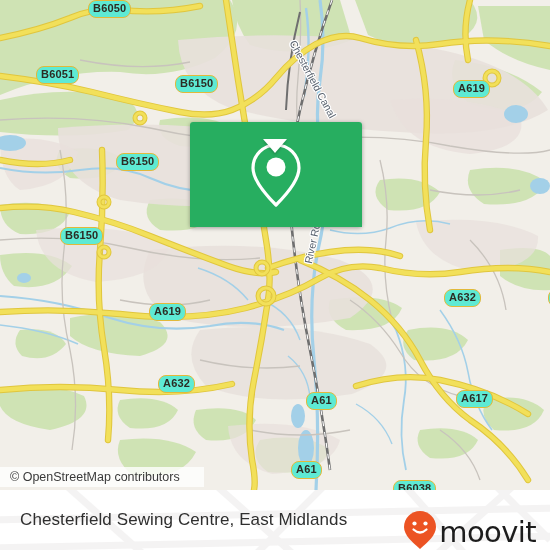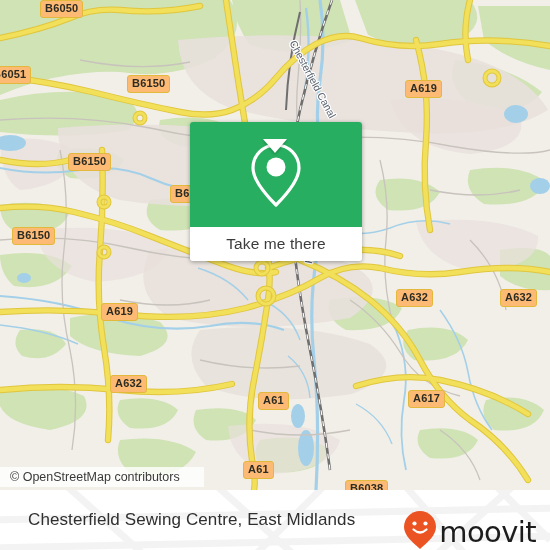--- a/index.html
+++ b/index.html
@@ -14,31 +14,32 @@
   #map{
     position:absolute;left:0;top:0;width:550px;height:490px;
     background:#f2efe9;
     overflow:hidden;
   }
   .layer{position:absolute;left:0;top:0;width:550px;height:490px;}
 
   
   .shield{
     position:absolute;
-    background:#fdba74;
+    background:#5eead4;
     border:1.5px solid #e2b93a;
-    border-radius:3px;
+    border-radius:8px;
     color:#2c2c24;
     font-size:11px;
     font-weight:bold;
     line-height:1;
     padding:2px 4px 3px 4px;
     letter-spacing:.2px;
     white-space:nowrap;
     font-family:"Liberation Sans", sans-serif;
+    margin-left:48px;
   }
 
   
   .placelabel{
     position:absolute;
     color:#7a7a85;
     font-size:15px;
     white-space:nowrap;
     text-shadow:
       1.5px 0 0 #fff, -1.5px 0 0 #fff, 0 1.5px 0 #fff, 0 -1.5px 0 #fff,
@@ -104,21 +105,21 @@
   }
 
   
   #footer{
     position:absolute;left:0;top:490px;width:550px;height:60px;
     background:#ffffff;
     overflow:hidden;
   }
   #footer-bg{position:absolute;left:0;top:0;width:550px;height:60px;opacity:.55;}
   #footer-title{
-    position:absolute;left:28px;top:0;height:60px;
+    position:absolute;left:20px;top:0;height:60px;
     display:flex;align-items:center;
     font-size:17px;color:#2f2f2f;
     letter-spacing:.1px;
     font-family:"Liberation Sans", sans-serif;
     text-align:center;
   }
   #brand{
     position:absolute;right:14px;top:0;height:60px;
     display:flex;align-items:flex-end;gap:2px;
   }
@@ -299,23 +300,20 @@
     <div class="shield" style="left:243px;top:461px;">A61</div>
     <div class="shield" style="left:345px;top:480px;text-align:center;">B6038</div>
 
     <div id="popup">
       <div id="popup-green">
         <svg width="56" height="68" viewBox="0 0 56 68">
           <path d="M28 4 C15.3 4 5 14.3 5 27 C5 38 16 52 28 64 C40 52 51 38 51 27 C51 14.3 40.7 4 28 4 Z" fill="none" stroke="#ffffff" stroke-width="3.2" stroke-linejoin="round"></path>
           <circle cx="28" cy="26" r="9.5" fill="#ffffff"></circle>
         </svg>
       </div>
-      <div id="popup-white">
-        <span id="popup-label">Take me there</span>
-      </div>
     </div>
     <div id="popup-tail"></div>
 
     <div id="attribution">© OpenStreetMap contributors</div>
   </div>
 
   <div id="footer">
     <svg id="footer-bg" viewBox="0 0 550 60" preserveAspectRatio="none">
       <rect x="0" y="0" width="550" height="60" fill="#ffffff"></rect>
       <g stroke="#eceaea" fill="none" stroke-width="7">

